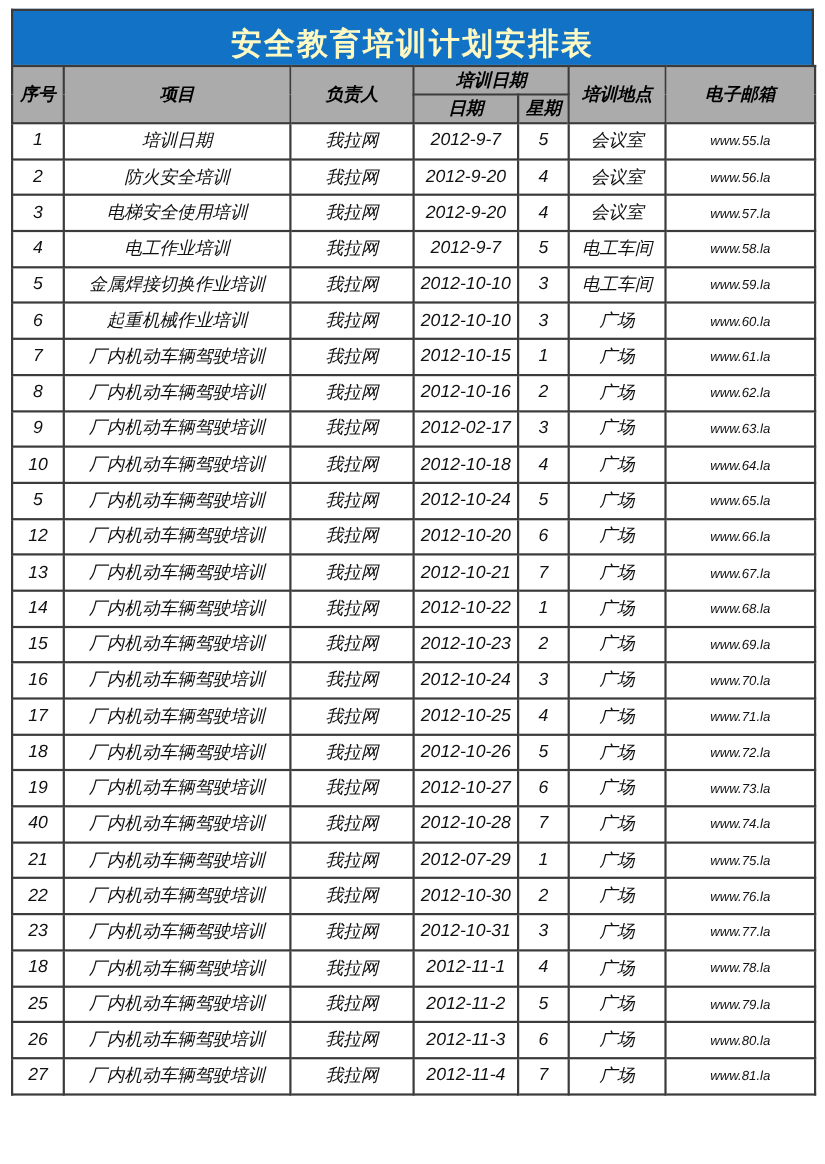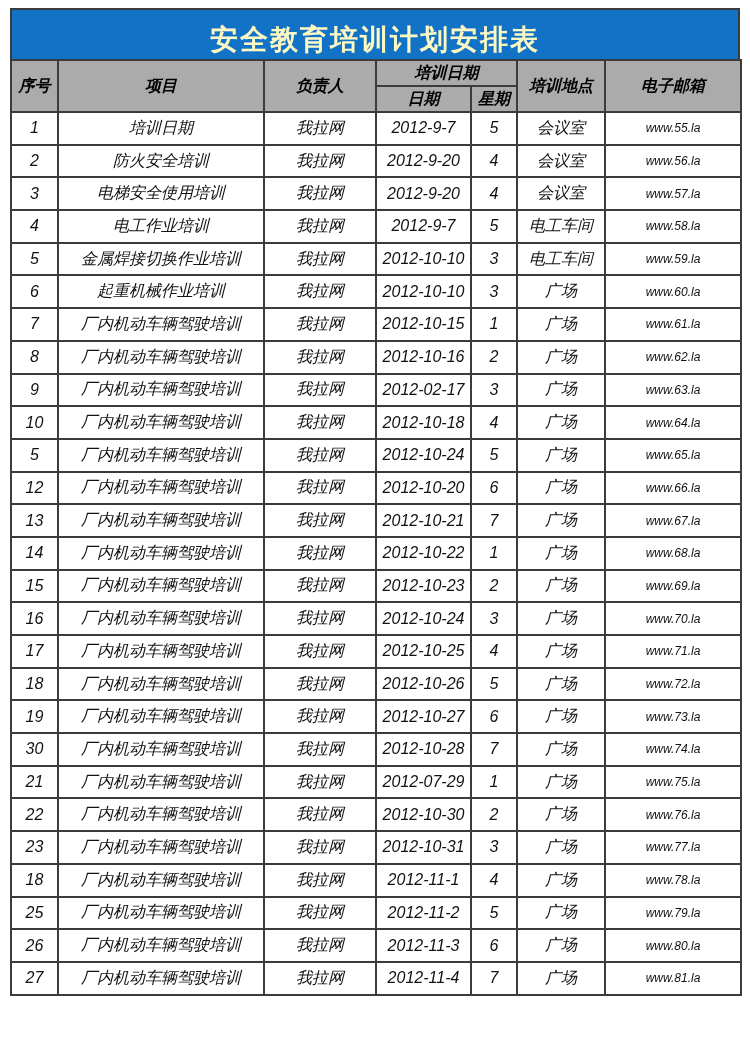--- a/index.html
+++ b/index.html
@@ -267,21 +267,21 @@
         <tr>
     <td class="cell-index">19</td>
     <td class="cell-project">厂内机动车辆驾驶培训</td>
     <td class="cell-owner">我拉网</td>
     <td class="cell-date">2012-10-27</td>
     <td class="cell-weekday">6</td>
     <td class="cell-location">广场</td>
     <td class="cell-email">www.73.la</td>
   </tr>
         <tr>
-    <td class="cell-index">30</td>
+    <td class="cell-index">40</td>
     <td class="cell-project">厂内机动车辆驾驶培训</td>
     <td class="cell-owner">我拉网</td>
     <td class="cell-date">2012-10-28</td>
     <td class="cell-weekday">7</td>
     <td class="cell-location">广场</td>
     <td class="cell-email">www.74.la</td>
   </tr>
         <tr>
     <td class="cell-index">21</td>
     <td class="cell-project">厂内机动车辆驾驶培训</td>

